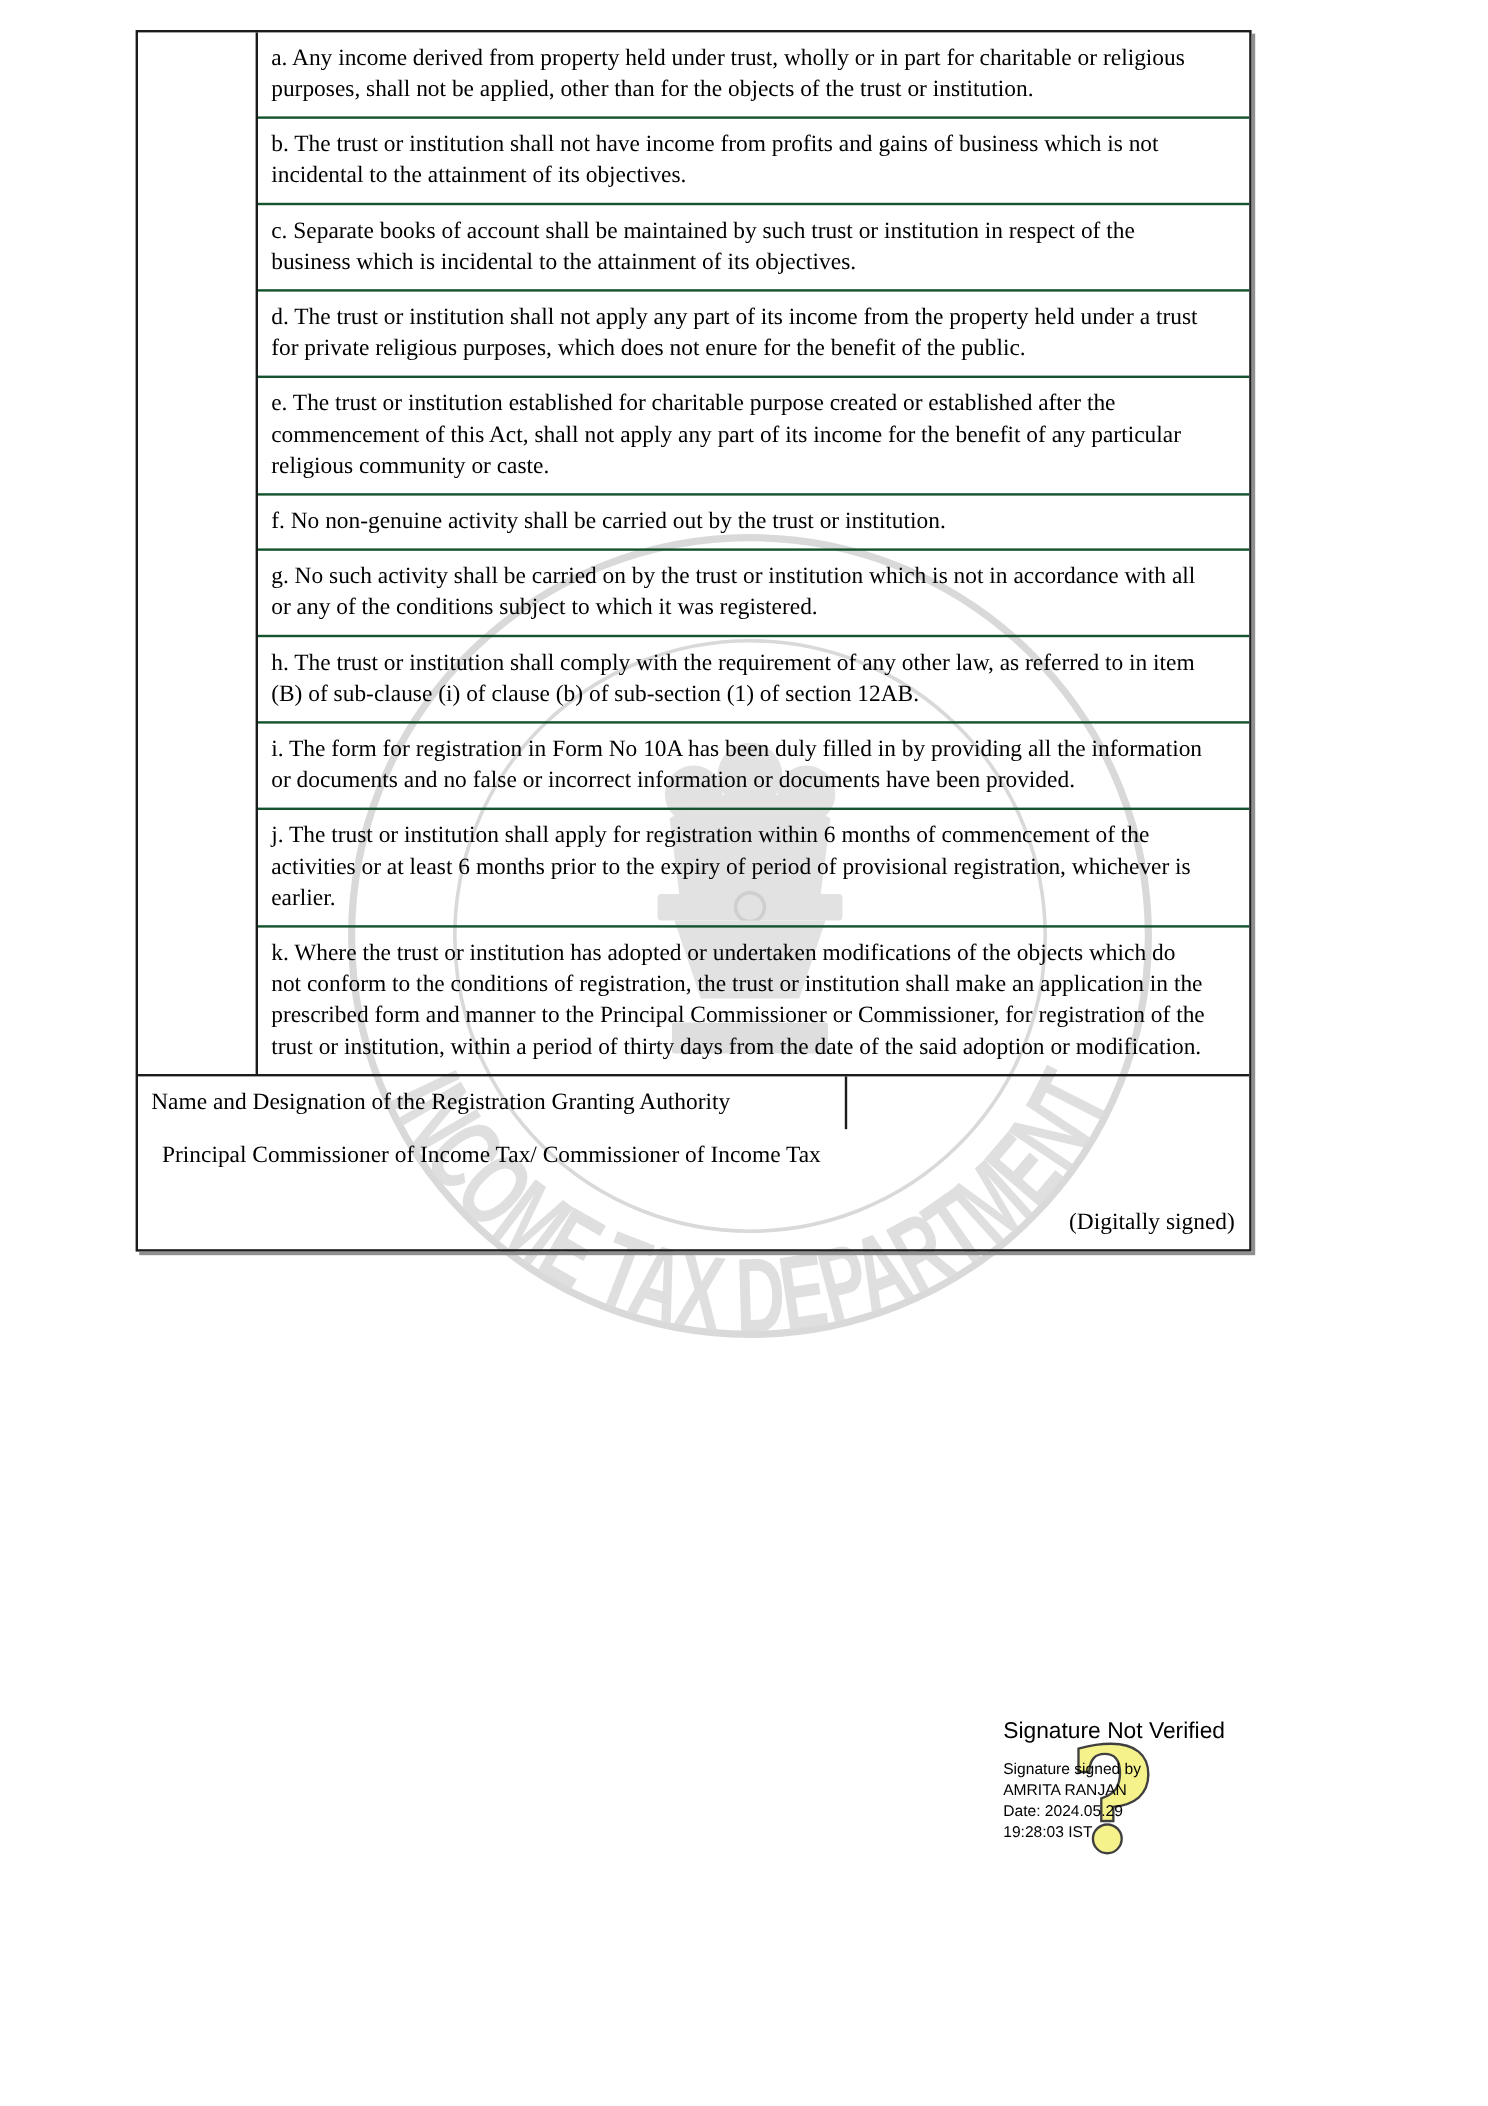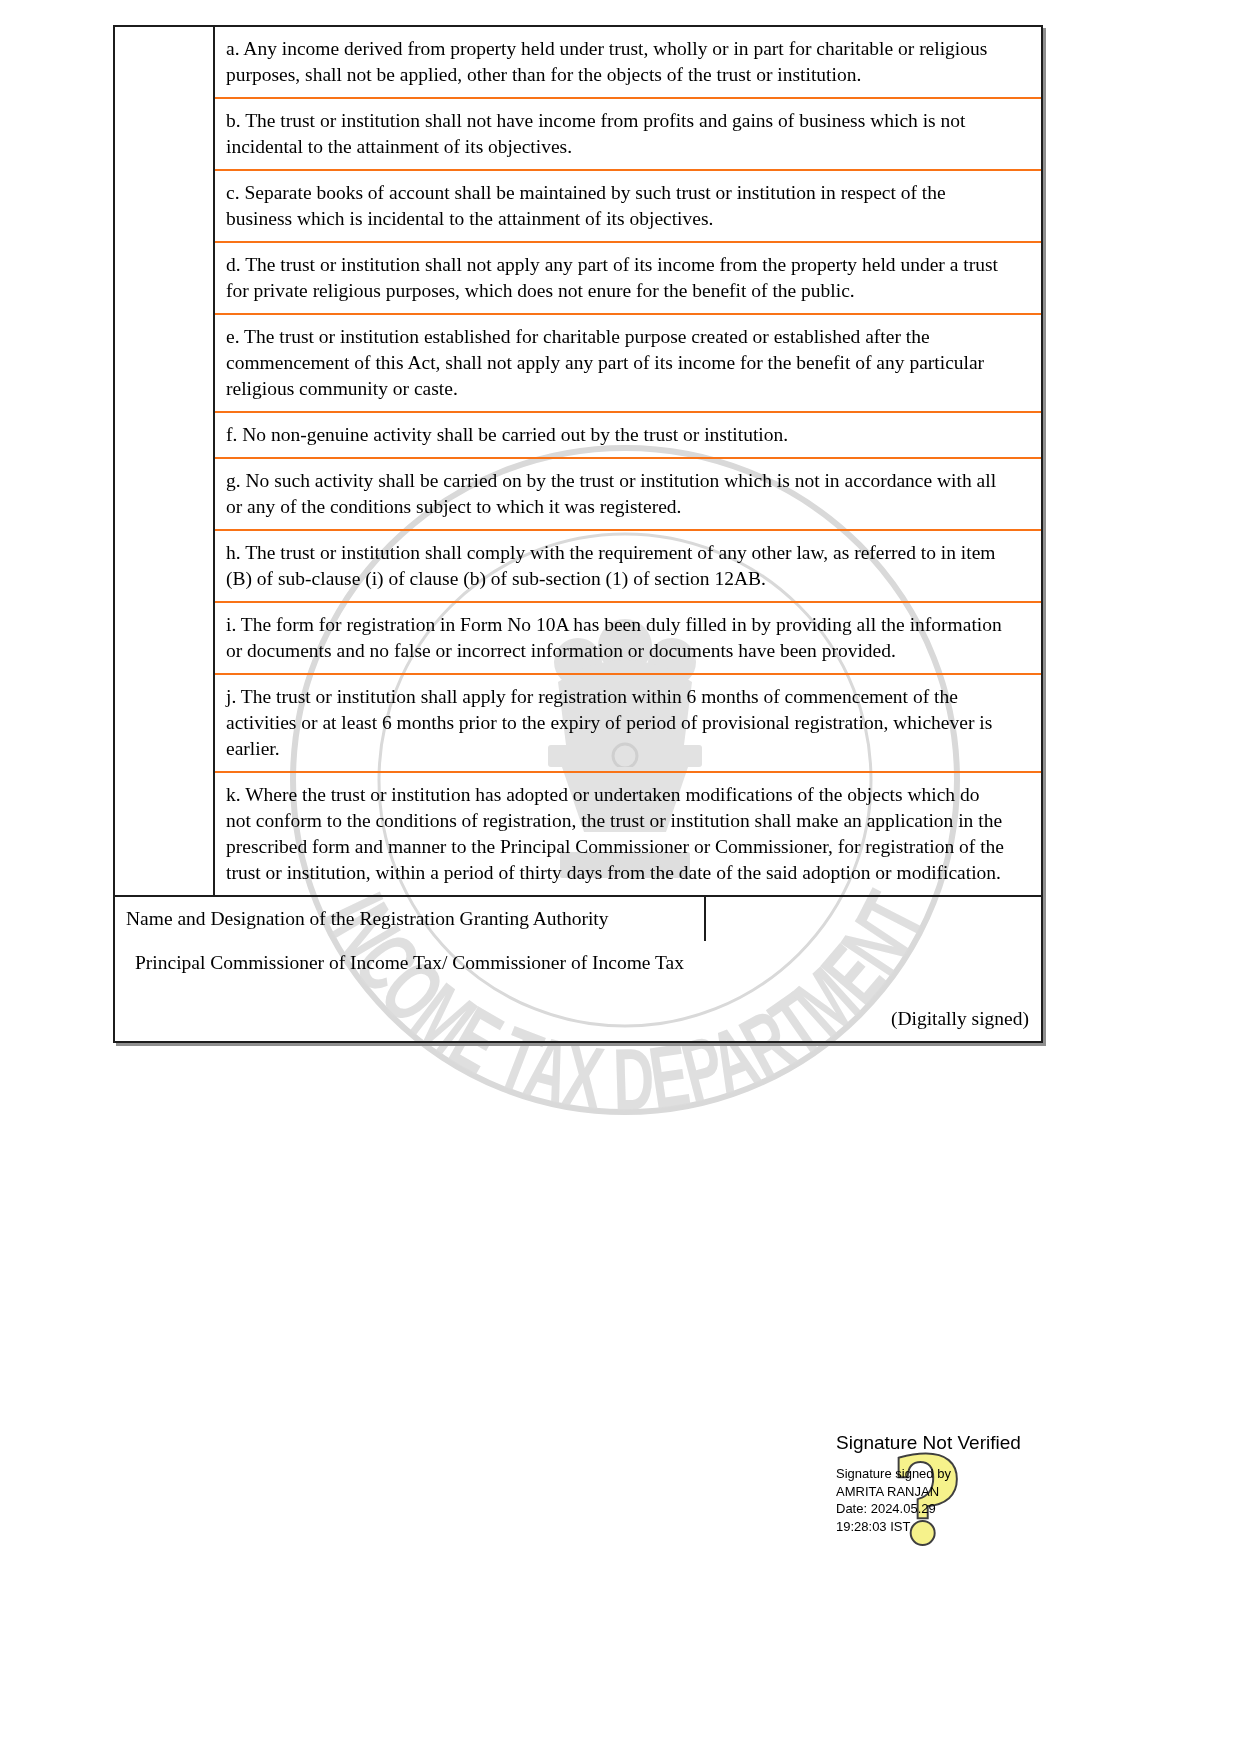--- a/index.html
+++ b/index.html
@@ -39,21 +39,21 @@
   .col-empty {
     width: 98px;
     flex: none;
     border-right: 2px solid #1c1c1c;
   }
   .col-main { flex: 1; min-width: 0; }
   .cond-cell {
     padding: 9px 34px 9px 11px;
     font-size: 19.5px;
     line-height: 26px;
-    border-top: 2px solid #f97316;
+    border-top: 2px solid #14532d;
   }
   .cond-cell:first-child { border-top: none; }
 
   .row-footer {
     display: flex;
     border-top: 2px solid #1c1c1c;
     min-height: 121px;
     flex-direction: column;
   }
   .footer-label {

